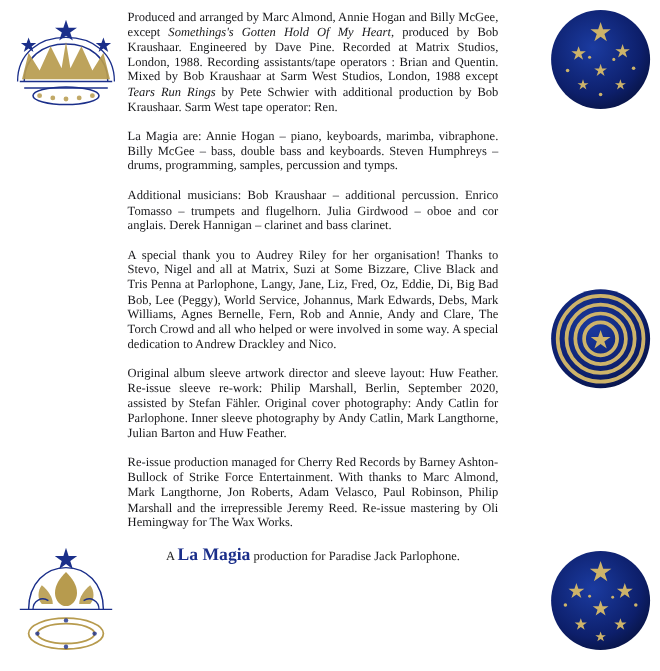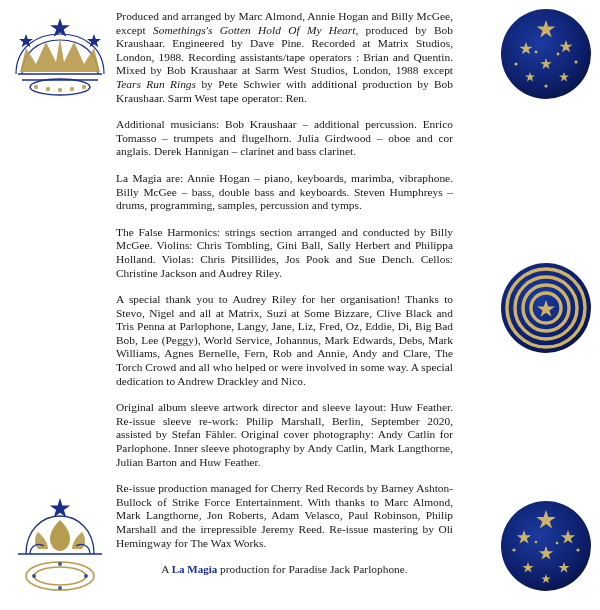--- a/index.html
+++ b/index.html
@@ -47,21 +47,21 @@
     text-justify: inter-word;
     margin: 0 0 13px 0;
     color: #17171a;
   }
   .para:last-child { margin-bottom: 0; }
   .it { font-style: italic; }
   .lm {
     font-family: "Liberation Serif", serif;
     font-weight: bold;
     color: #1b2f8a;
-    font-size: 11px;
+    font-size: 16px;
   }
   #final-line {
     text-align: center;
     font-size: 11.4px;
     margin-top: 4px;
   }
 </style>
 </head>
 <body>
 
@@ -185,25 +185,24 @@
     <circle cx="36" cy="42" r="1.3"></circle>
     <circle cx="57" cy="43" r="1.3"></circle>
   </g>
 </svg>
 
 <div id="credits">
   <p class="para">
     <span>Produced and arranged by Marc Almond, Annie Hogan and Billy McGee, except </span><span class="it">Somethings's Gotten Hold Of My Heart</span><span>, produced by Bob Kraushaar. Engineered by Dave Pine. Recorded at Matrix Studios, London, 1988. Recording assistants/tape operators : Brian and Quentin. Mixed by Bob Kraushaar at Sarm West Studios, London, 1988 except </span><span class="it">Tears Run Rings</span><span> by Pete Schwier with additional production by Bob Kraushaar. Sarm West tape operator: Ren.</span>
   </p>
 
+  <p class="para">La Magia are: Annie Hogan –  piano, keyboards, marimba, vibraphone. Billy McGee – bass, double bass and keyboards. Steven Humphreys – drums, programming, samples, percussion and tymps.</p>
+
   <p class="para">Additional musicians: Bob Kraushaar – additional percussion. Enrico Tomasso – trumpets and flugelhorn. Julia Girdwood – oboe and cor anglais. Derek Hannigan – clarinet and bass clarinet.</p>
 
-  <p class="para">La Magia are: Annie Hogan –  piano, keyboards, marimba, vibraphone. Billy McGee – bass, double bass and keyboards. Steven Humphreys – drums, programming, samples, percussion and tymps.</p>
-
-  <p class="para">The False Harmonics: strings section arranged and conducted by Billy McGee. Violins: Chris Tombling, Gini Ball, Sally Herbert and Philippa Holland. Violas: Chris Pitsillides, Jos Pook and Sue Dench. Cellos: Christine Jackson and Audrey Riley.</p>
 
   <p class="para">A special thank you to Audrey Riley for her organisation! Thanks to Stevo, Nigel and all at Matrix, Suzi at Some Bizzare, Clive Black and Tris Penna at Parlophone, Langy, Jane, Liz, Fred, Oz, Eddie, Di, Big Bad Bob, Lee (Peggy), World Service, Johannus, Mark Edwards, Debs, Mark Williams, Agnes Bernelle, Fern, Rob and Annie, Andy and Clare, The Torch Crowd and all who helped or were involved in some way. A special dedication to Andrew Drackley and Nico.</p>
 
   <p class="para">Original album sleeve artwork director and sleeve layout: Huw Feather. Re-issue sleeve re-work: Philip Marshall, Berlin, September 2020, assisted by Stefan Fähler. Original cover photography: Andy Catlin for Parlophone. Inner sleeve photography by Andy Catlin, Mark Langthorne, Julian Barton and Huw Feather.</p>
 
   <p class="para">Re-issue production managed for Cherry Red Records by Barney Ashton-Bullock of Strike Force Entertainment. With thanks to Marc Almond, Mark Langthorne, Jon Roberts, Adam Velasco, Paul Robinson, Philip Marshall and the irrepressible Jeremy Reed. Re-issue mastering by Oli Hemingway for The Wax Works.</p>
 
   <p id="final-line">
     <span>A </span><span class="lm">La Magia</span><span> production for Paradise Jack Parlophone.</span>
   </p>

